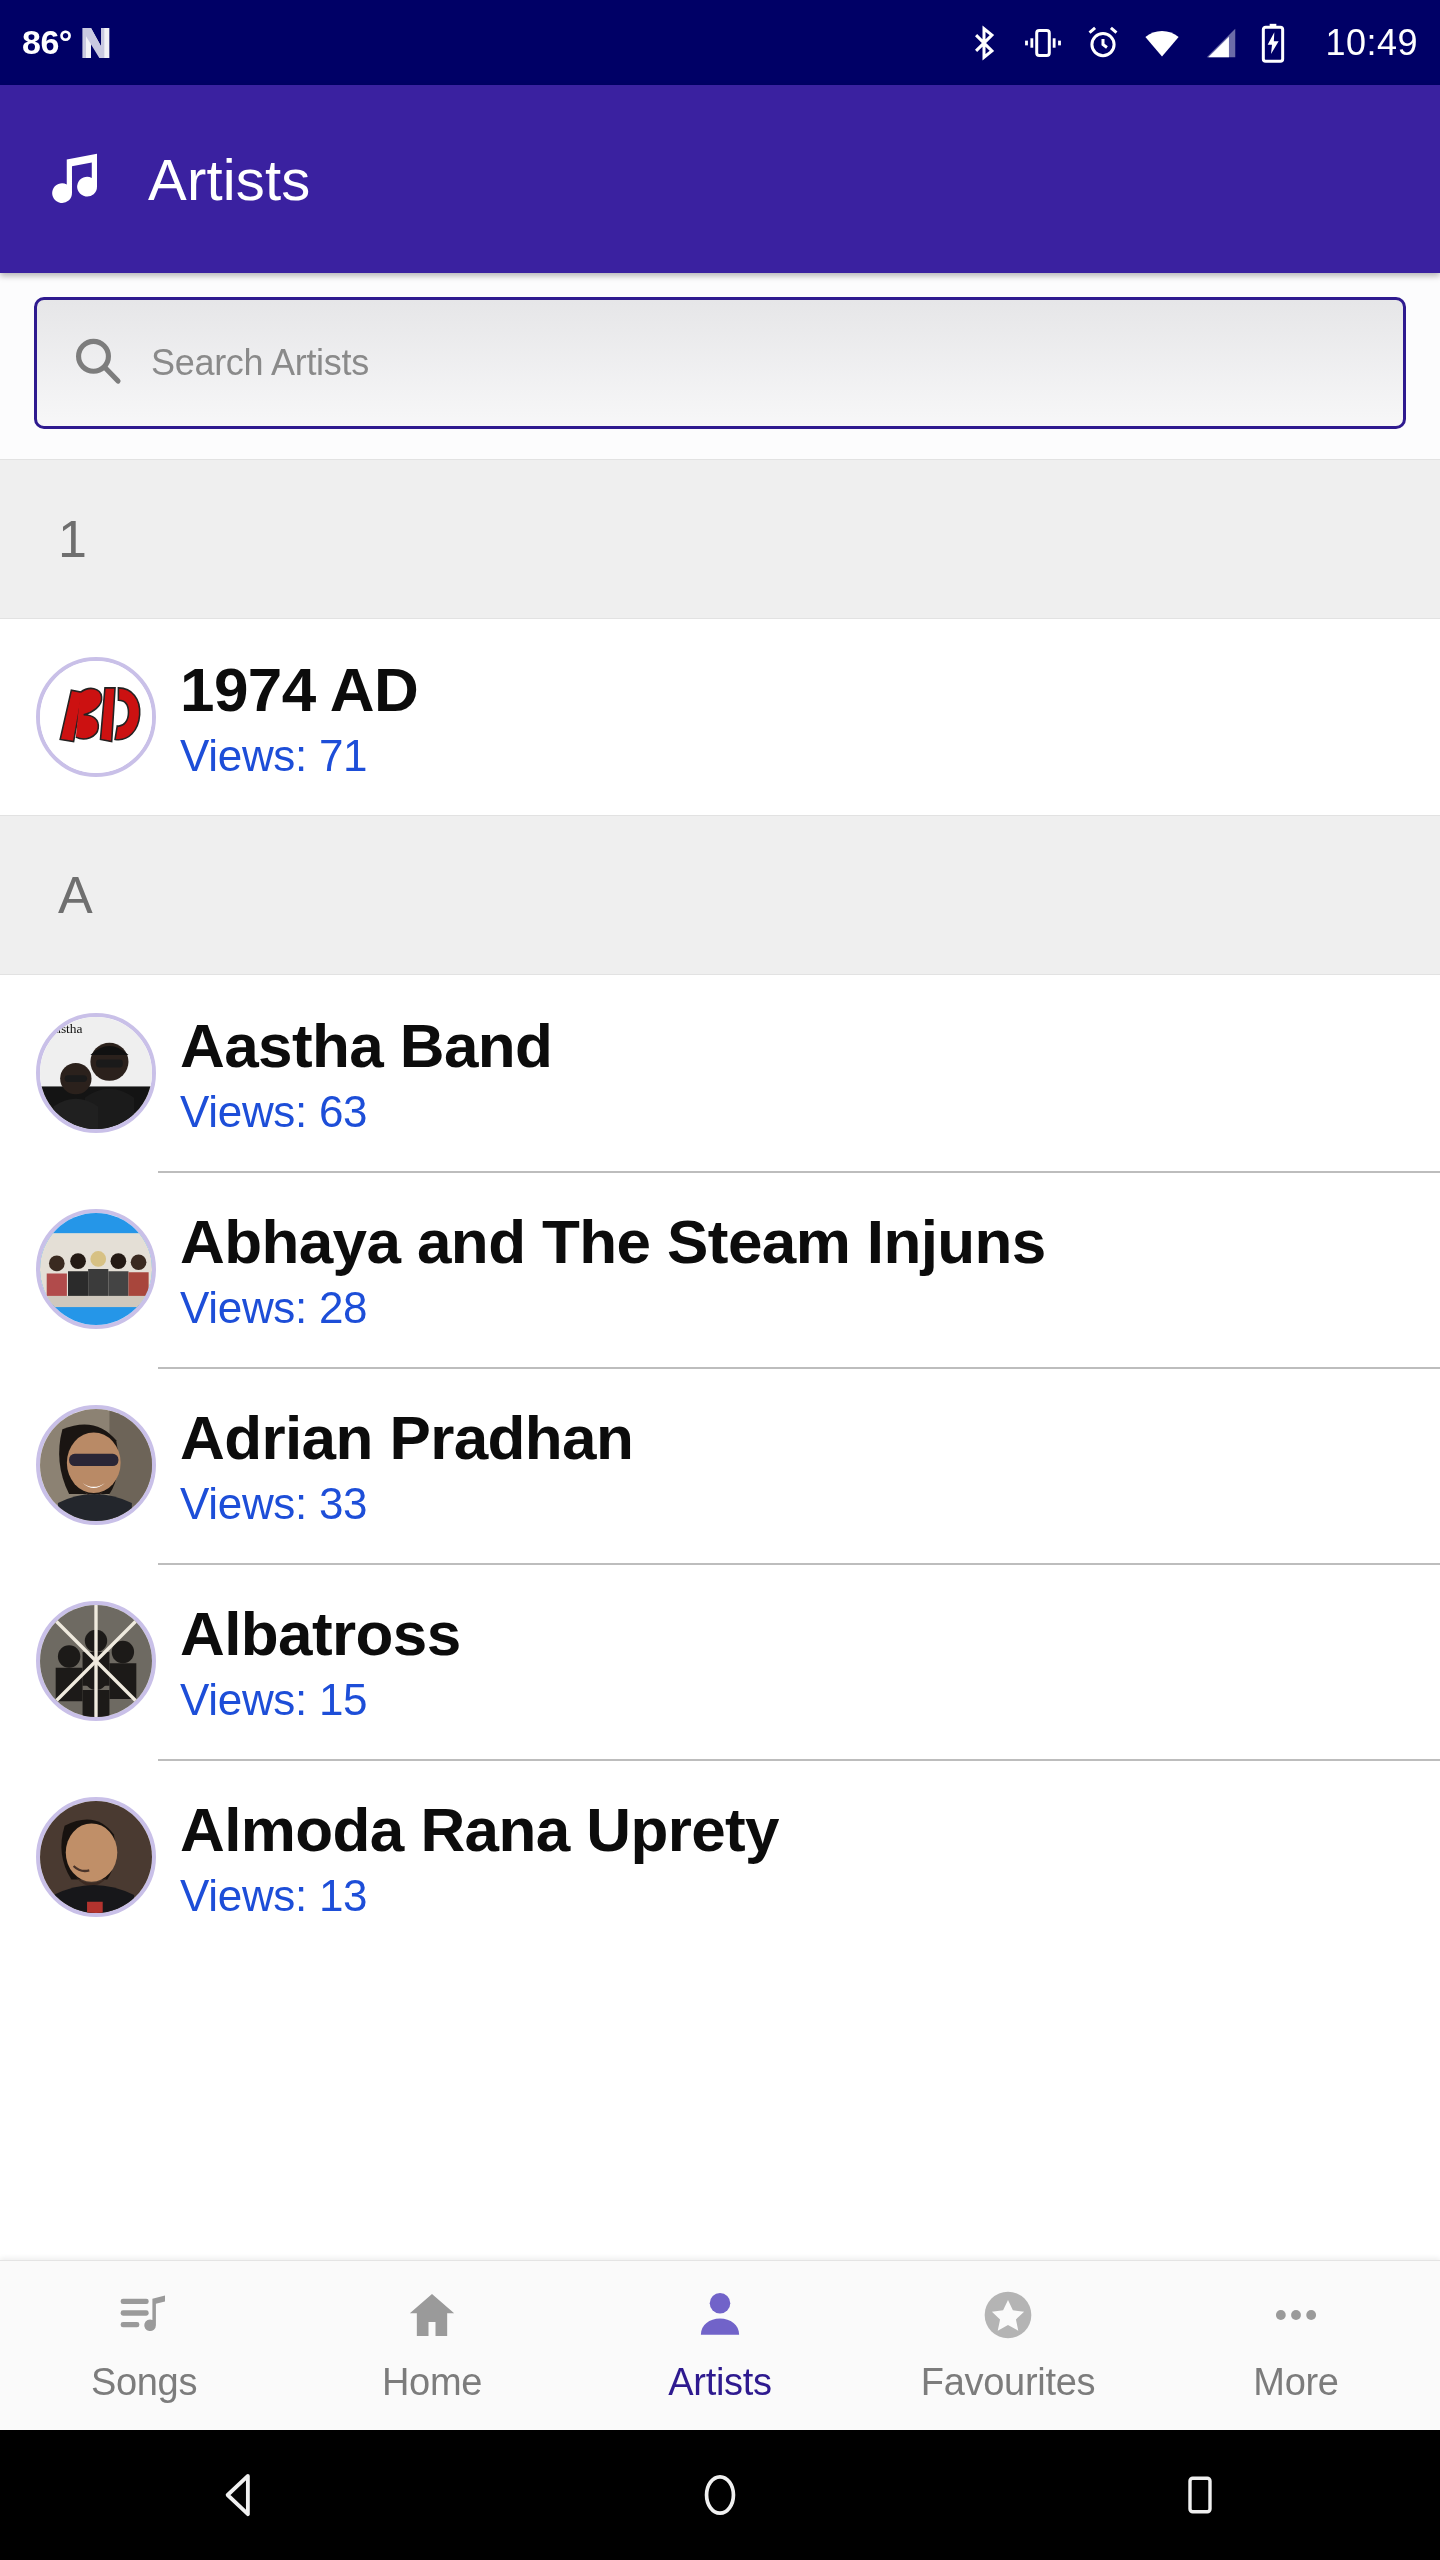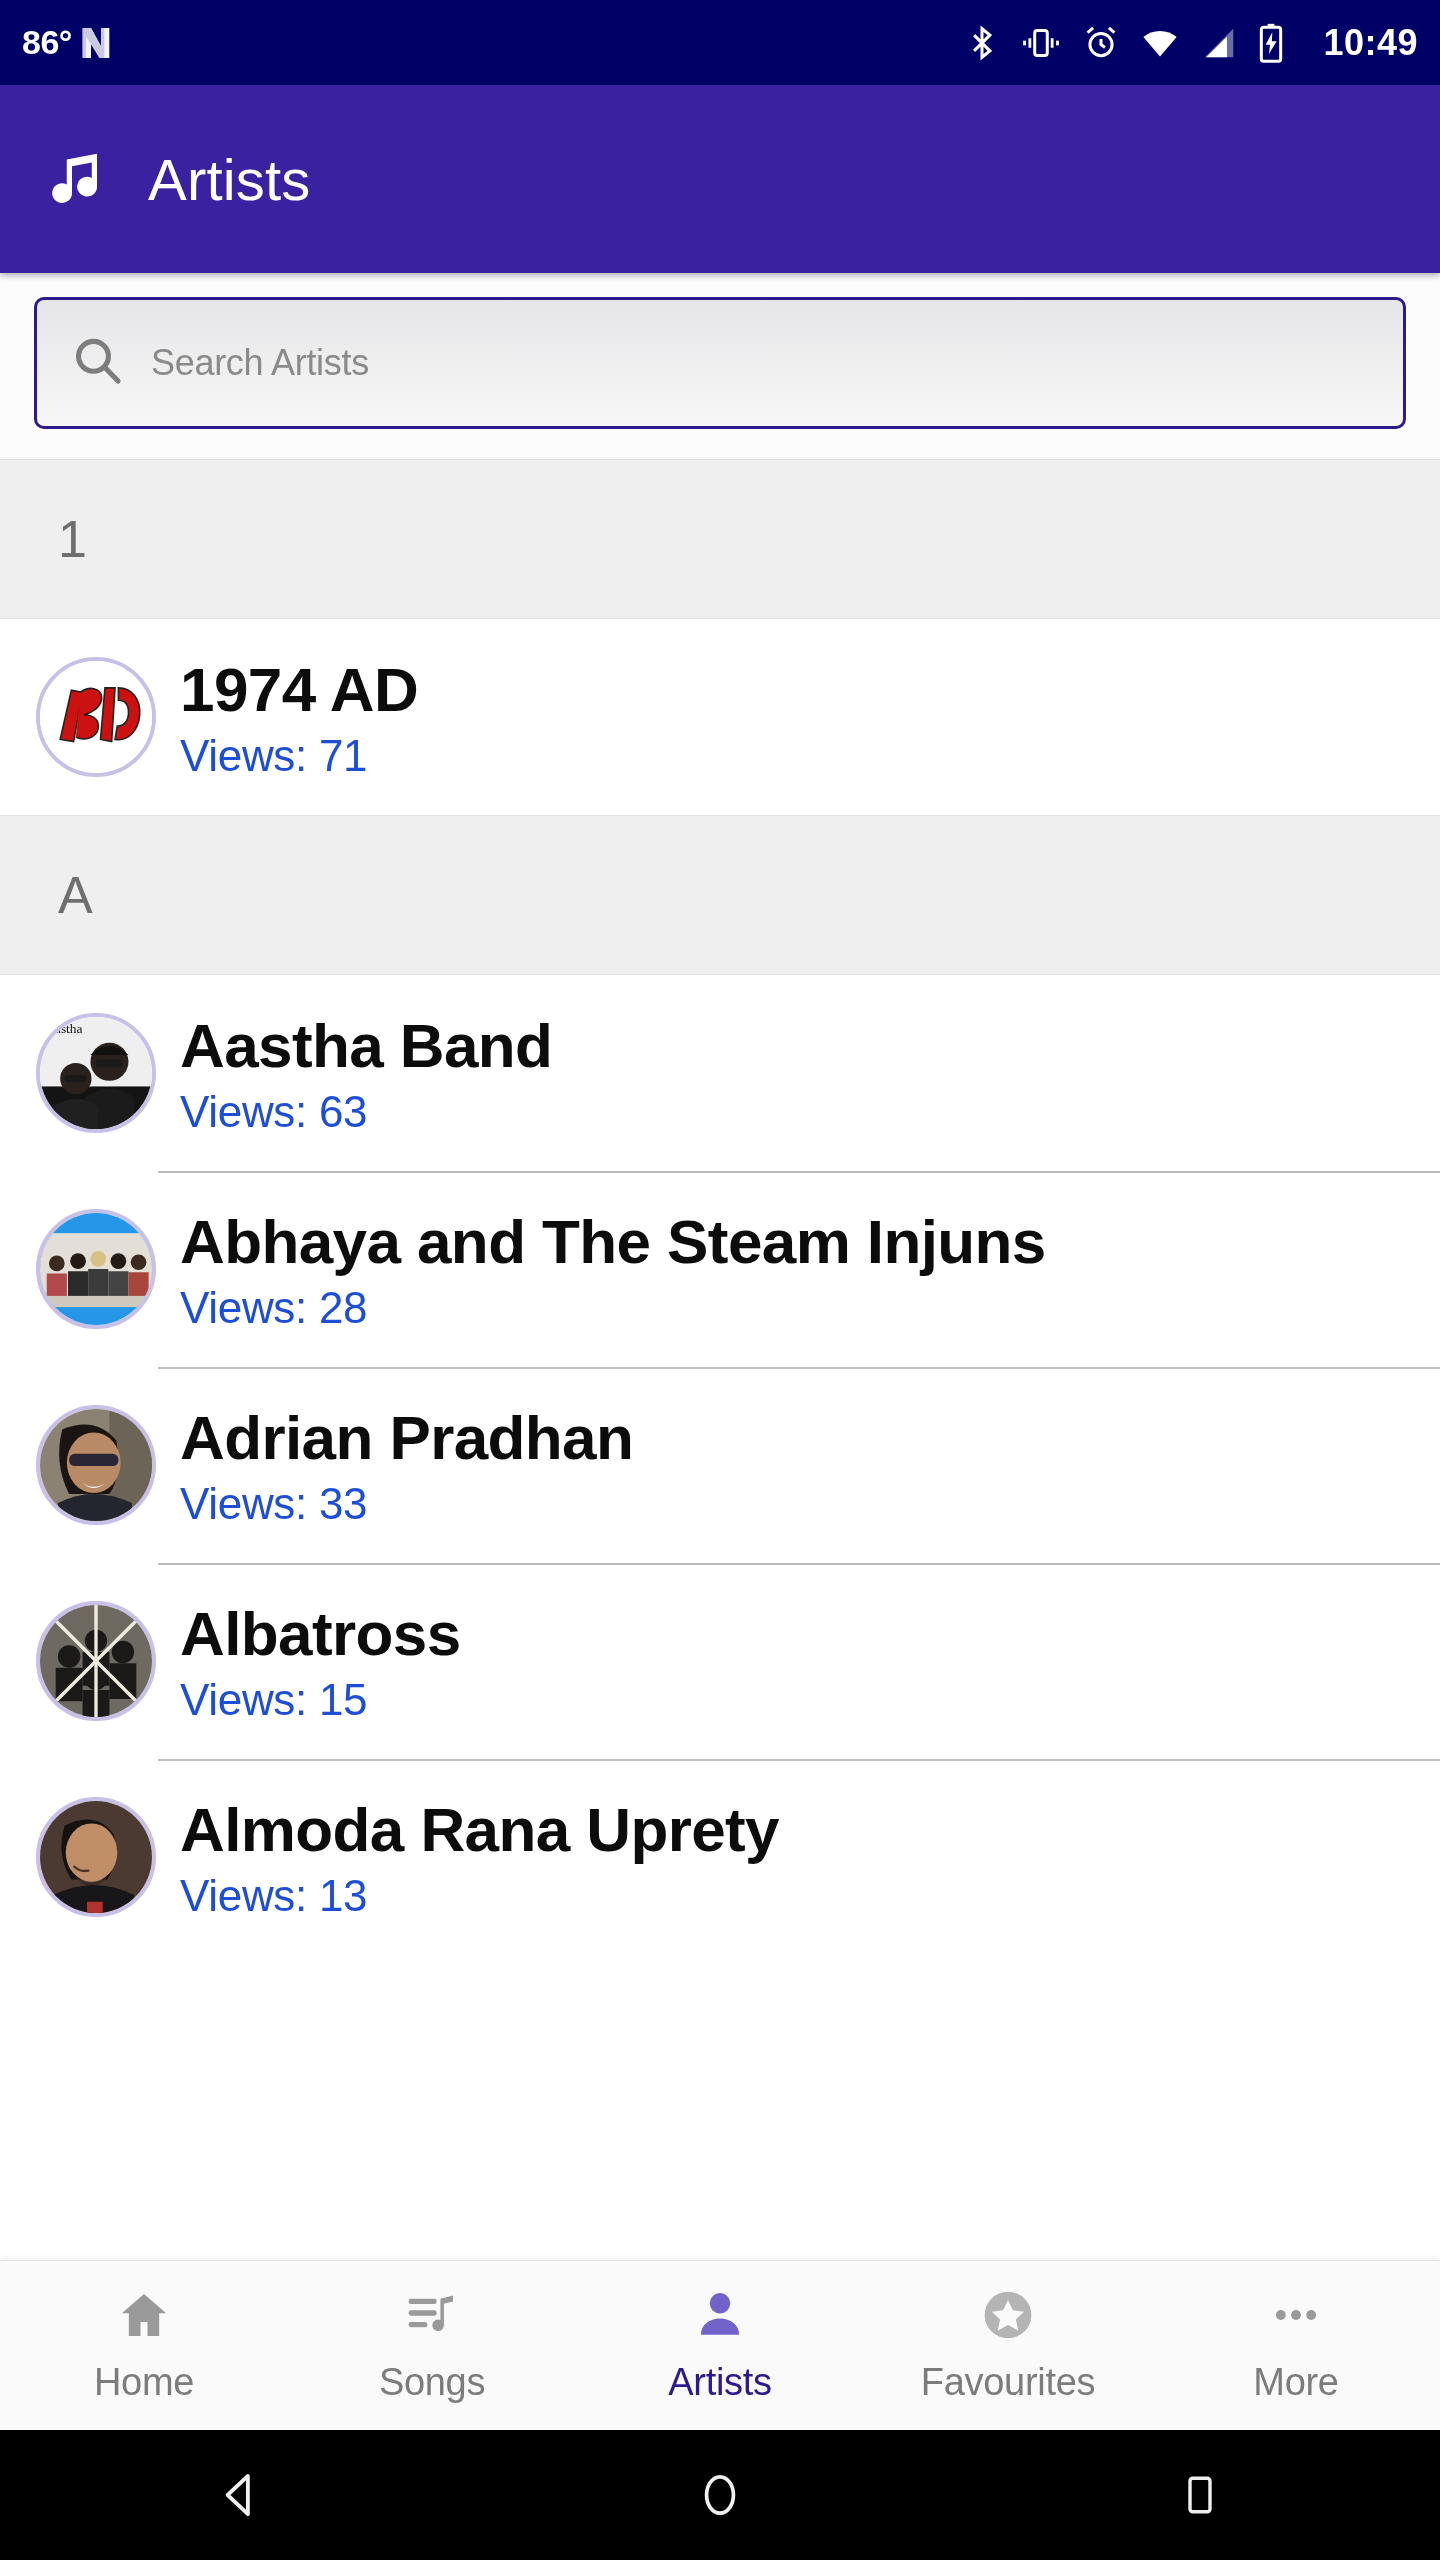--- a/index.html
+++ b/index.html
@@ -14,21 +14,21 @@
   .status-bar{
     height:85px; background:#000066; color:#ffffff;
     display:flex; align-items:center; padding:0 22px;
     position:relative;
   }
   .sb-left{ display:flex; align-items:center; gap:4px; }
   .sb-temp{ font-size:34px; font-weight:700; letter-spacing:-0.5px; }
   .sb-right{
     margin-left:auto; display:flex; align-items:center; gap:18px;
   }
-  .sb-time{ font-size:36px; font-weight:700; letter-spacing:0.5px; margin-left:20px; }
+  .sb-time{ font-size:36px; font-weight:400; letter-spacing:0.5px; margin-left:20px; }
   .sb-ico{ display:block; }
 
   
   .app-bar{
     height:188px; background:#3A21A0;
     display:flex; align-items:center; padding:0 42px; gap:40px;
     box-shadow:0 3px 6px rgba(0,0,0,.28);
     position:relative; z-index:5;
   }
   .app-bar-title{
@@ -320,36 +320,36 @@
   </div>
 
 </div>
 </div>
 
 <div class="bottom-nav">
 
   <div class="nav-item">
     <span>
       <svg width="56" height="56" viewBox="0 0 24 24" fill="#9a9a9a">
-        <path d="M12 3 2.5 11.2h3V21h5v-6h3v6h5v-9.8h3z"></path>
-      </svg>
-    </span>
-    <span class="nav-label">Home</span>
-  </div>
-
-  <div class="nav-item">
-    <span>
-      <svg width="56" height="56" viewBox="0 0 24 24" fill="#9a9a9a">
         <rect x="2" y="5" width="12" height="2.3" rx="1"></rect>
         <rect x="2" y="10" width="12" height="2.3" rx="1"></rect>
         <rect x="2" y="15" width="8" height="2.3" rx="1"></rect>
         <path d="M21 3.6 15.6 5v9.1a2.5 2.5 0 1 0 1.5 2.3V7.2l3.9-1z"></path>
       </svg>
     </span>
     <span class="nav-label">Songs</span>
+  </div>
+
+  <div class="nav-item">
+    <span>
+      <svg width="56" height="56" viewBox="0 0 24 24" fill="#9a9a9a">
+        <path d="M12 3 2.5 11.2h3V21h5v-6h3v6h5v-9.8h3z"></path>
+      </svg>
+    </span>
+    <span class="nav-label">Home</span>
   </div>
 
   <div class="nav-item active">
     <span>
       <svg width="56" height="56" viewBox="0 0 24 24" fill="#7163c9">
         <circle cx="12" cy="7" r="4.4"></circle>
         <path d="M3.8 20.5c0-4.3 3.7-7 8.2-7s8.2 2.7 8.2 7z"></path>
       </svg>
     </span>
     <span class="nav-label">Artists</span>

